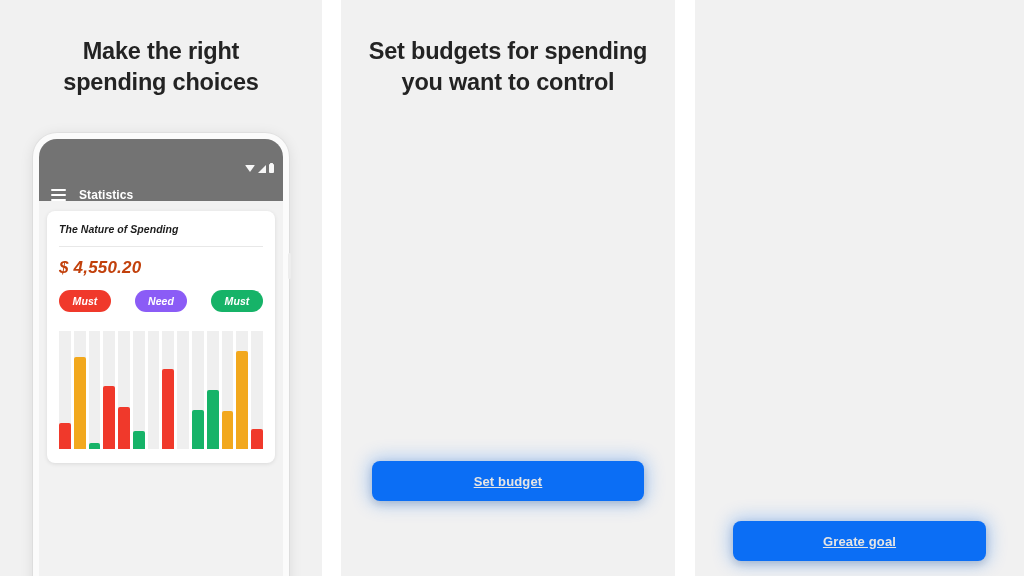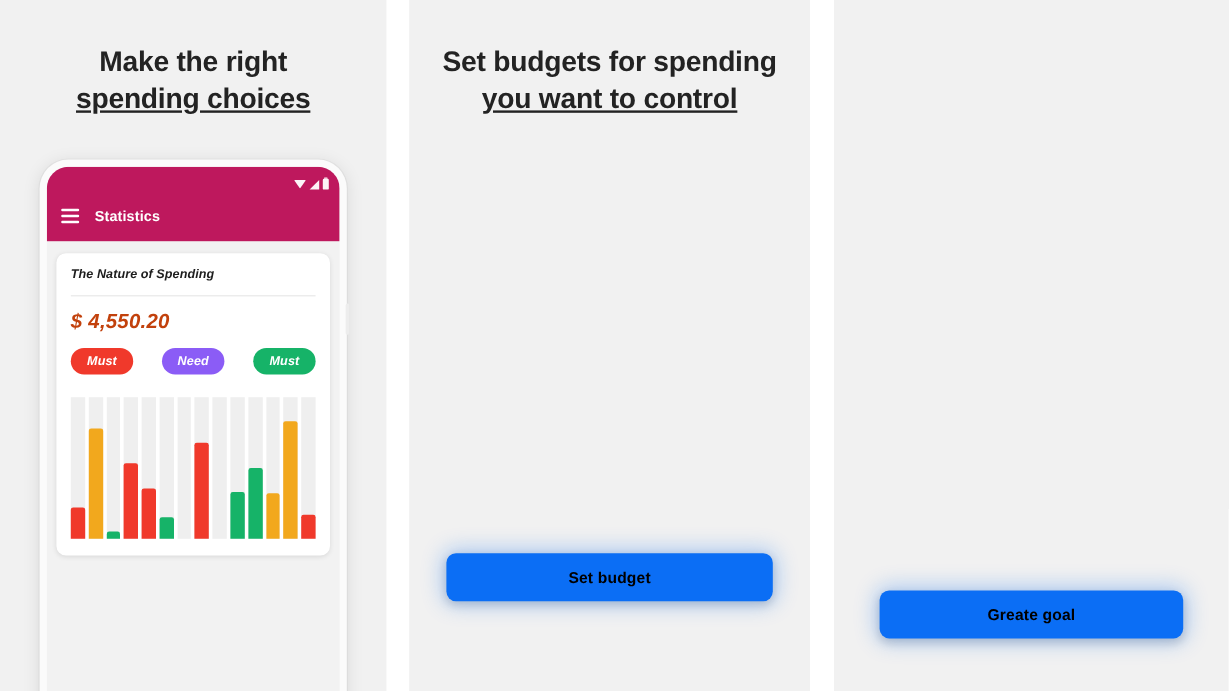--- a/index.html
+++ b/index.html
@@ -33,21 +33,21 @@
     left: 0; right: 0;
     top: 36px;
     text-align: center;
     color: #232323;
     font-size: 23.5px;
     font-weight: bold;
     line-height: 1.32;
     letter-spacing: -0.2px;
     padding: 0 14px;
   }
-  .headline .l2 { display: block; text-decoration: underline; }
+  .headline .l2 { display: block; }
 
   
   .phone {
     position: absolute;
     background: #fbfbfb;
     border-radius: 24px 24px 0 0;
     box-shadow: 0 2px 14px rgba(0,0,0,0.10), 0 0 0 1px rgba(0,0,0,0.035);
   }
   .phone-1 { left: 33px; top: 133px; width: 256px; height: 460px; }
 
@@ -62,23 +62,23 @@
   .screen {
     position: absolute;
     left: 6px; right: 6px; top: 6px; bottom: 0;
     background: #f2f2f2;
     border-radius: 18px 18px 0 0;
     overflow: hidden;
   }
 
   
   .appbar {
-    background: #be185d;
+    background: #737373;
     color: #ffffff;
-    padding-top: 7px;
+    padding-top: 22px;
     height: 62px;
     position: relative;
   }
   .statusbar {
     display: flex;
     align-items: center;
     justify-content: flex-end;
     height: 15px;
     padding: 0 9px;
     font-size: 8px;
@@ -182,30 +182,31 @@
   }
   .col .bar {
     width: 100%;
     border-radius: 2px 2px 0 0;
   }
 
   .cta {
     position: absolute;
     border-radius: 8px;
     background: #0b6ef5;
-    color: #000000;
+    color: #e5e5e5;
     font-size: 13px;
     font-weight: bold;
     text-align: center;
     box-shadow: 0 0 18px 3px rgba(11,110,245,0.30), 0 3px 8px rgba(0,0,0,0.16);
     display: flex; align-items: center; justify-content: center;
     letter-spacing: 0.15px;
+    text-decoration: underline;
   }
   .cta-2 { left: 31px; right: 31px; top: 461px; height: 40px; }
-  .cta-3 { left: 38px; right: 38px; top: 492px; height: 40px; }
+  .cta-3 { left: 38px; right: 38px; top: 521px; height: 40px; }
 </style>
 </head>
 <body>
 
 <div class="stage">
 
   <div class="panel panel-1">
     <div class="headline">
       <span>Make the right</span>
       <span class="l2">spending choices</span>

